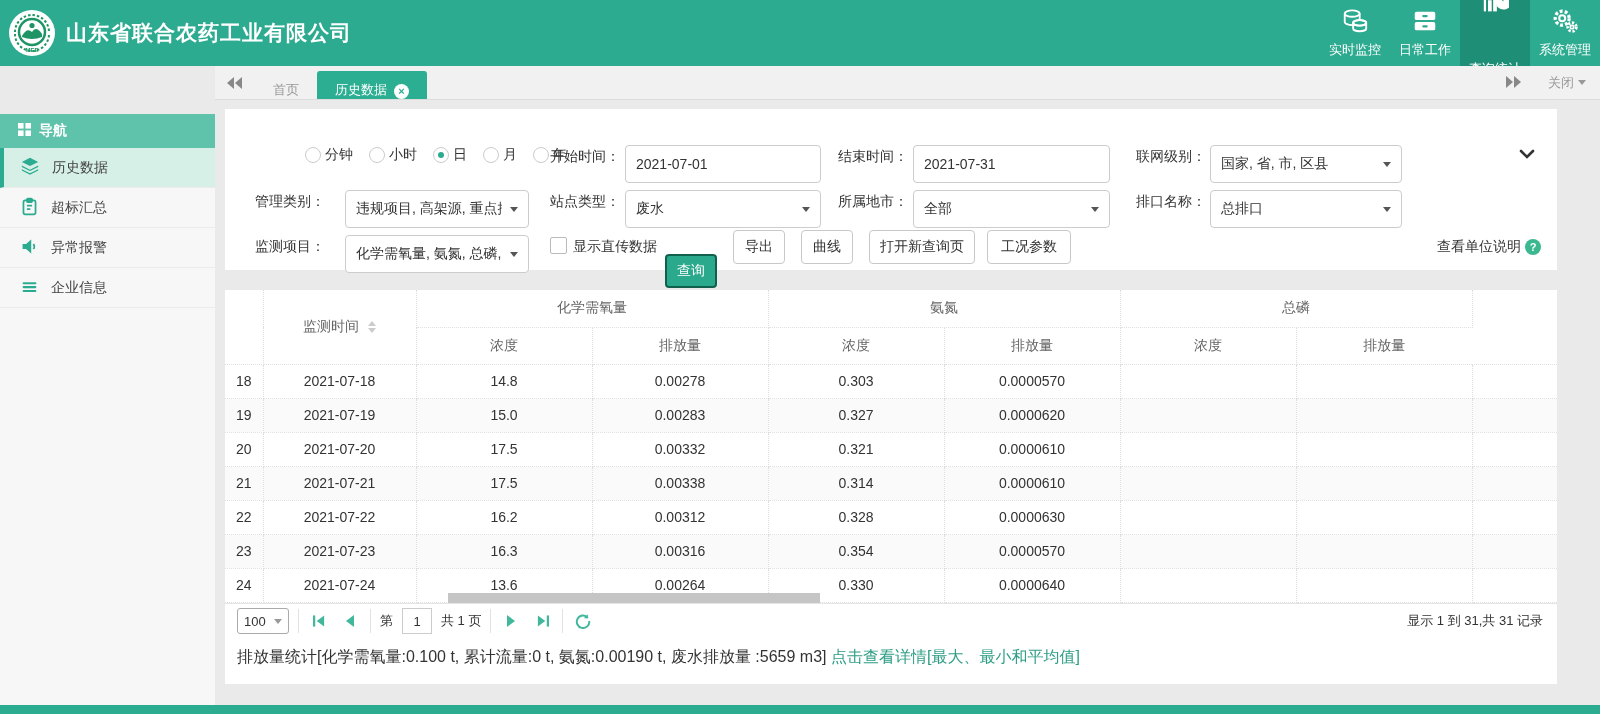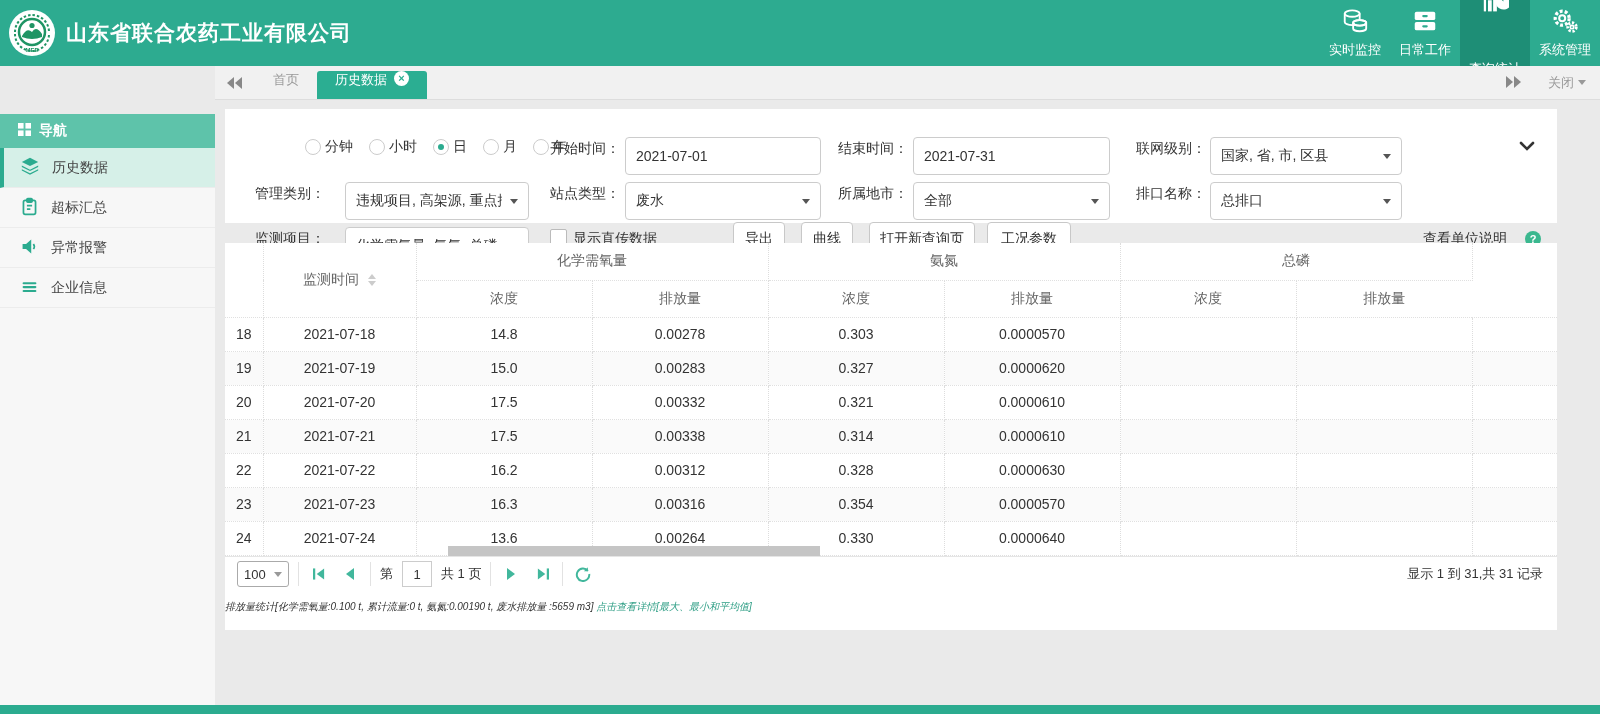--- a/index.html
+++ b/index.html
@@ -21,50 +21,50 @@
   .sidebar { width:215px; flex:none; background:#f7f7f7; display:flex; flex-direction:column;margin-top:48px; }
   .side-head { height:34px; background:#5ec3aa; color:#fff; font-weight:bold; display:flex; align-items:center; padding-left:18px; gap:8px; font-size:14px; }
   .side-item { height:40px; display:flex; align-items:center; gap:12px; padding-left:20px; border-bottom:1px solid #ececec; color:#444; cursor:pointer; background:#f7f7f7; }
   .side-item.active { background:#d6f0e8; border-left:4px solid #2bab8f; padding-left:16px; }
 
   .main { flex:1; display:flex; flex-direction:column; background:#eaeaea; }
 
   
   .tabbar { height:34px; background:#f1f1f1; border-bottom:1px solid #ddd; display:flex; align-items:flex-end; position:relative; }
   .tab-collapse { width:40px; height:100%; display:flex; align-items:center; justify-content:center; cursor:pointer; }
-  .tab { height:28px; padding:0 18px; display:flex; align-items:flex-start; gap:7px; font-size:13px; color:#999; cursor:pointer; }
+  .tab { height:28px; padding:0 18px; display:flex; align-items:flex-end; gap:7px; font-size:13px; color:#999; cursor:pointer; }
   .tab.active { background:#2bae92; color:#fff; border-radius:3px 3px 0 0; }
   .tab-close { width:15px; height:15px; background:#fff; color:#2bae92; border-radius:50%; font-size:11px; font-weight:bold; display:flex; align-items:center; justify-content:center; line-height:1; }
   .tabbar-right { position:absolute; right:14px; top:0; height:100%; display:flex; align-items:center; gap:26px; }
   .close-menu { color:#999; font-size:13px; cursor:pointer; display:flex; align-items:center; gap:4px; }
   .caret-down-sm { width:0; height:0; border-left:4px solid transparent; border-right:4px solid transparent; border-top:5px solid #999; display:inline-block; }
 
   
   .content { flex:1; padding:9px 10px 0 10px; position:relative; }
   .card { background:#fff; width:1332px; }
-  .card.filters { height:114px; padding:21px 0 0 0; position:relative; }
+  .card.filters { height:161px; padding:29px 0 0 0; position:relative; }
   .frow { position:relative; height:38px; margin-bottom:7px; }
   .flabel { position:absolute; top:10px; text-align:right; color:#333; white-space:nowrap; }
   .control { position:absolute; top:0; height:38px; border:1px solid #ccc; border-radius:4px; background:#fff; display:flex; align-items:center; padding:0 26px 0 10px; color:#333; cursor:pointer;margin-top:7px; }
   .control.input { cursor:text; padding-right:10px; }
   .control input { border:none; outline:none; font:inherit; color:#333; width:100%; background:transparent; }
   .sel-caret { position:absolute; right:10px; top:16px; width:0; height:0; border-left:4px solid transparent; border-right:4px solid transparent; border-top:5px solid #555; }
   .sel-text { white-space:nowrap; overflow:hidden; }
 
   .radio-group { position:absolute; left:80px; top:8px; display:flex; gap:16px; align-items:center; }
   .radio { display:flex; align-items:center; gap:4px; cursor:pointer; }
   .radio .dot { width:16px; height:16px; border:1px solid #ccc; border-radius:50%; background:#fff; position:relative; }
   .radio.selected .dot::after { content:""; position:absolute; left:4px; top:4px; width:6px; height:6px; border-radius:50%; background:#2bab8f; }
 
   .chk { position:absolute; left:325px; top:9px; width:17px; height:17px; border:1px solid #bbb; background:#fff; border-radius:2px; cursor:pointer; }
   .chk-label { position:absolute; left:348px; top:10px; color:#333; }
 
   .btn { position:absolute; top:2px; height:34px; border:1px solid #c8c8c8; border-radius:4px; background:#fff; color:#333; font-size:14px; display:flex; align-items:center; justify-content:center; cursor:pointer; }
   .btn.primary { background:#2aa98d; color:#fff; border:2px solid #11604e;margin-top:24px; }
-  .unit-help { position:absolute; right:16px; top:10px; display:flex; align-items:center; gap:18px; color:#333; cursor:pointer; }
+  .unit-help { position:absolute; right:16px; top:10px; display:flex; align-items:center; gap:4px; color:#333; cursor:pointer; }
   .help-badge { width:16px; height:16px; border-radius:50%; background:#3bb88f; color:#fff; font-size:11px; font-weight:bold; display:flex; align-items:center; justify-content:center; }
   .filter-chevron { position:absolute; right:22px; top:8px; cursor:pointer; }
 
   
   .card.grid { margin-top:20px; position:relative; padding-bottom:6px; }
   table.data { border-collapse:collapse; table-layout:fixed; width:1332px; }
   table.data th { font-weight:normal; color:#666; }
   table.data th, table.data td { border-right:1px dotted #ddd; border-bottom:1px dotted #e0e0e0; text-align:center; font-size:14px; overflow:hidden; white-space:nowrap; }
   table.data th { height:37px; }
   table.data td { height:34px; color:#333; }
@@ -80,21 +80,21 @@
   .hscroll .thumb { position:absolute; left:223px; top:0; width:372px; height:10px; background:#c5c5c5; cursor:pointer; }
 
   
   .pager { border-top:1px solid #e5e5e5; height:36px; display:flex; align-items:center; padding:0 12px; gap:9px; font-size:13px; position:relative; }
   .pagesize { width:52px; height:26px; border:1px solid #aaa; border-radius:3px; display:flex; align-items:center; justify-content:space-between; padding:0 6px; cursor:pointer; background:#fff; }
   .vsep { width:1px; height:24px; background:#e2e2e2; }
   .pg-btn { width:22px; height:22px; display:flex; align-items:center; justify-content:center; cursor:pointer; }
   .page-input { width:30px; height:26px; border:1px solid #ccc; text-align:center; font:inherit; color:#333; }
   .pager-info { position:absolute; right:14px; color:#333; }
 
-  .stats { padding:8px 12px 10px 0; font-size:10px; color:#333;font-style:italic; }
+  .stats { padding:8px 12px 10px 12px; font-size:16px; color:#333; }
   .stats .link { color:#2e9e85; cursor:pointer; }
 
   .bottom-bar { height:9px; background:#2bab8f; width:1600px; position:absolute; bottom:0; left:0; }
   .app { position:relative; width:1600px; height:714px; }
 </style>
 </head>
 <body>
 
 <div class="app">
 

